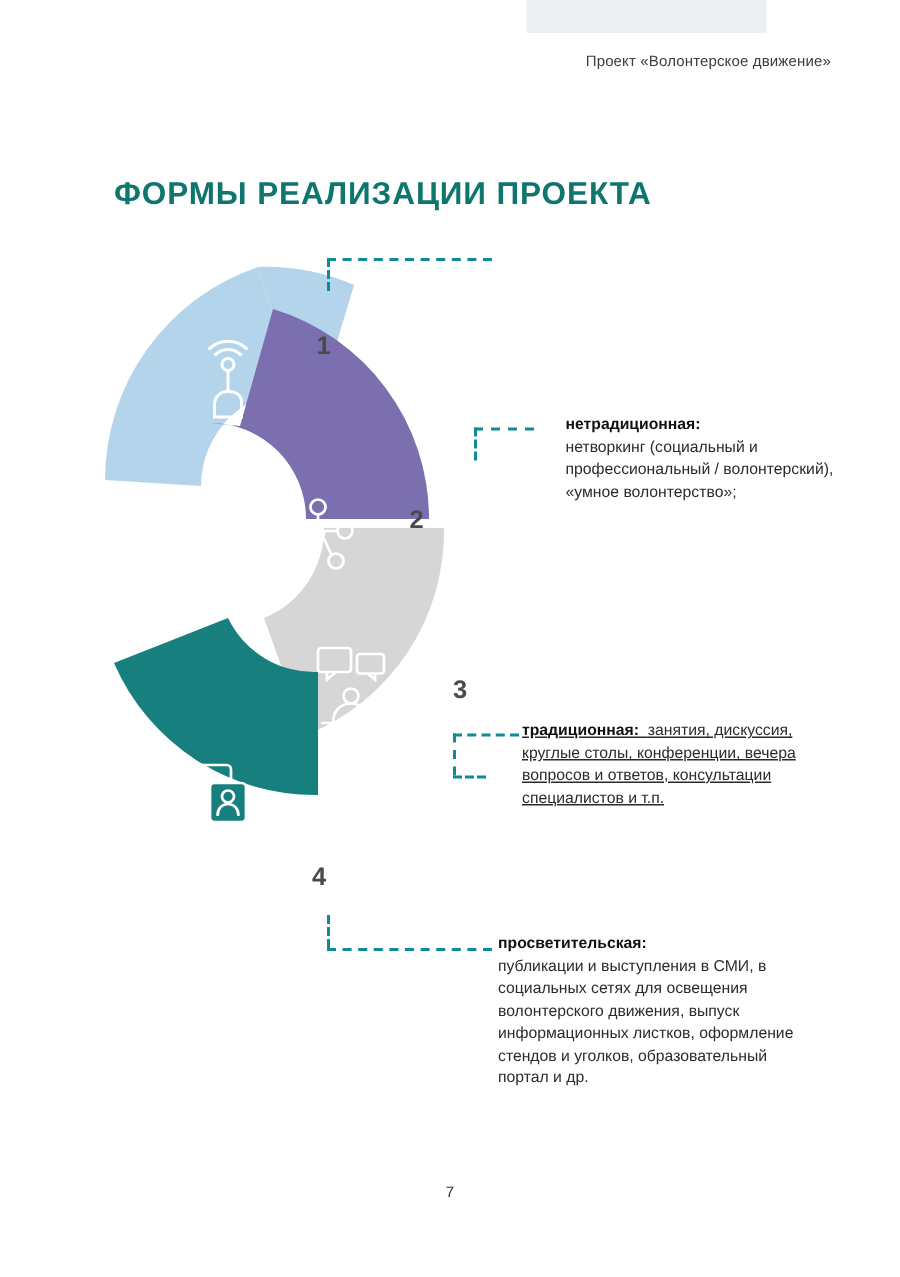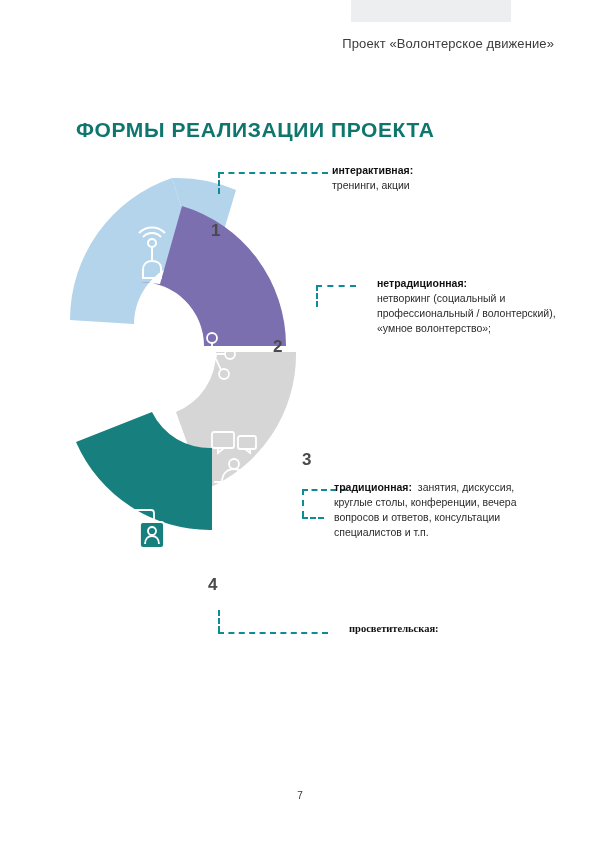--- a/index.html
+++ b/index.html
@@ -24,21 +24,21 @@
     left: 351px;
     top: 0;
     width: 160px;
     height: 22px;
     background: #eceef0;
   }
   .header-text {
     position: absolute;
     right: 46px;
     top: 36px;
-    font-size: 13px;
+    font-size: 10px;
     color: #3c3c3c;
     letter-spacing: 0.1px;
   }
   .page-title {
     position: absolute;
     left: 76px;
     top: 104px;
     font-size: 21px;
     font-weight: bold;
     color: #0f766e;
@@ -68,22 +68,22 @@
     line-height: 1.42;
     color: #2b2b2b;
     width: 200px;
   }
   .callout b {
     font-weight: bold;
     color: #111111;
   }
   .c1 { left: 332px; top: 163px; }
   .c2 { left: 377px; top: 276px; }
-  .c3 { left: 334px; top: 480px; }
-  .c4 { left: 349px; top: 622px; font-family: Liberation Serif, serif; }
+  .c3 { left: 348px; top: 480px; text-decoration: underline; }
+  .c4 { left: 332px; top: 622px; }
 
   .connector {
     position: absolute;
     border-top: 2px dashed #0f8b95;
   }
   .connector-v {
     position: absolute;
     border-left: 2px dashed #0f8b95;
   }
   .page-number {
@@ -261,33 +261,30 @@
   <div class="connector" style="left:316px; top:285px; width:40px;"></div>
   <div class="connector-v" style="left:316px; top:285px; height:22px;"></div>
 
   <div class="connector" style="left:302px; top:489px; width:44px;"></div>
   <div class="connector-v" style="left:302px; top:489px; height:28px;"></div>
   <div class="connector" style="left:302px; top:517px; width:22px;"></div>
 
   <div class="connector" style="left:218px; top:632px; width:110px;"></div>
   <div class="connector-v" style="left:218px; top:610px; height:22px;"></div>
 
-  <div class="callout c1">
-    <b>интерактивная:</b><br>
-    <span>тренинги, акции</span>
-  </div>
 
   <div class="callout c2">
     <b>нетрадиционная:</b><br>
     <span>нетворкинг (социальный и профессиональный / волонтерский), «умное волонтерство»;</span>
   </div>
 
   <div class="callout c3">
     <b>традиционная:</b>&nbsp;
     <span>занятия, дискуссия, круглые столы, конференции, вечера вопросов и ответов, консультации специалистов и т.п.</span>
   </div>
 
   <div class="callout c4">
     <b>просветительская:</b><br>
+    <span>публикации и выступления в СМИ, в социальных сетях для освещения волонтерского движения, выпуск информационных листков, оформление стендов и уголков, образовательный портал и др.</span>
   </div>
 
   <div class="page-number">7</div>
 </div>
 
 </body></html>

